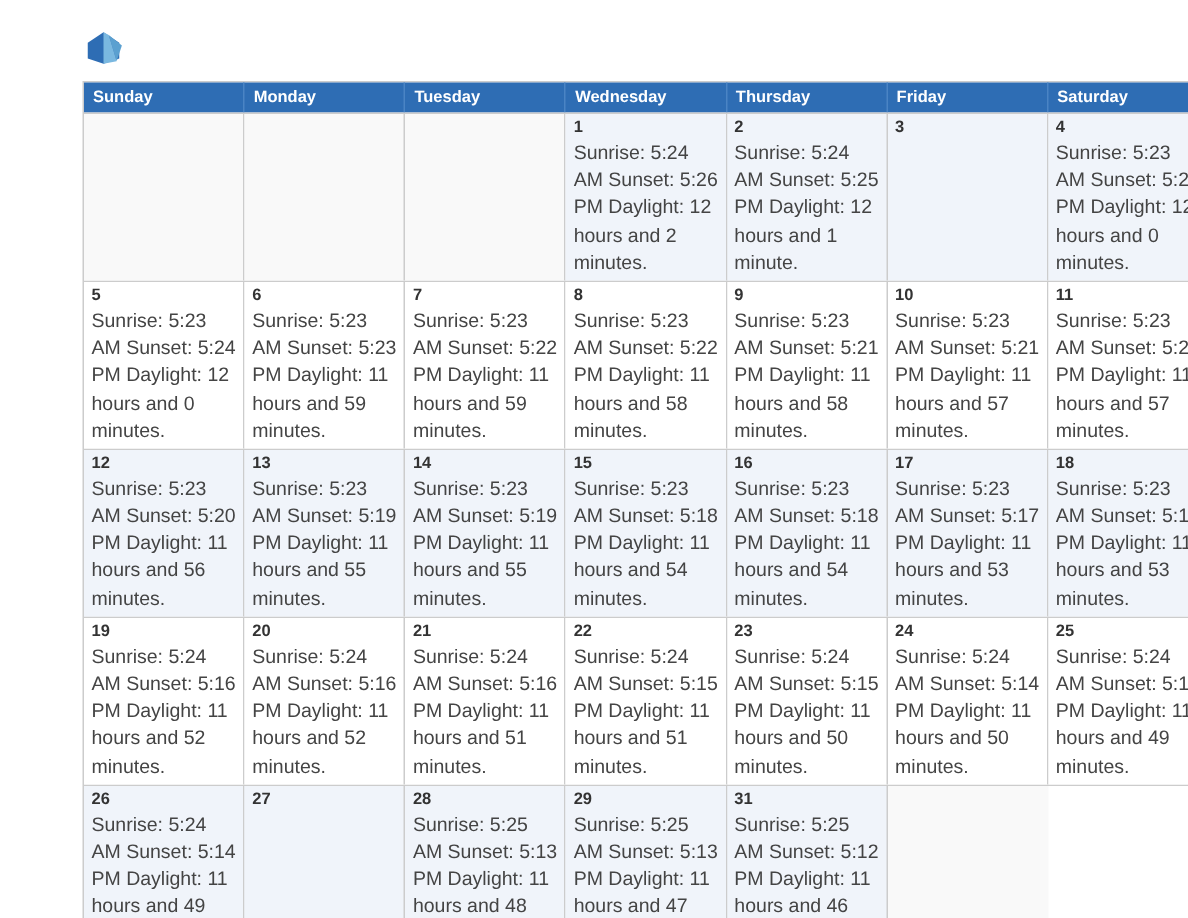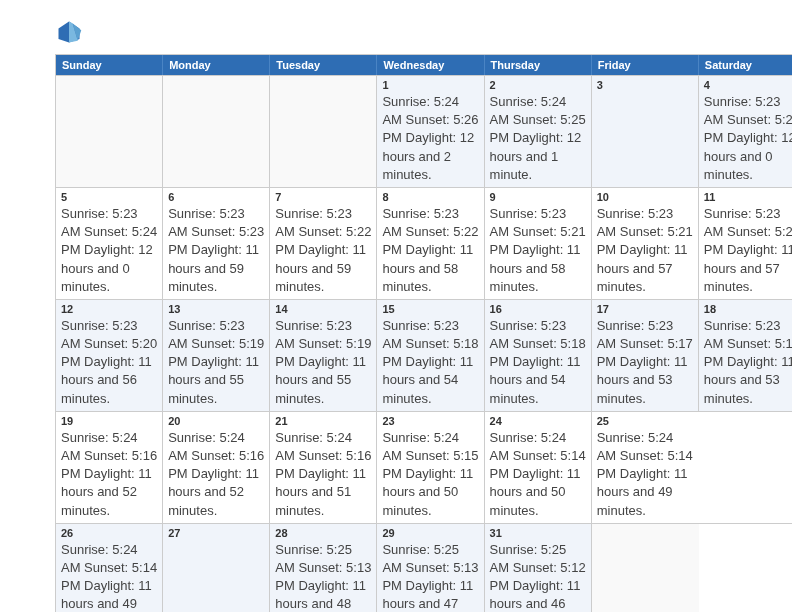--- a/index.html
+++ b/index.html
@@ -296,20 +296,27 @@
 and 52 minutes.</div>
           </div>
           <div class="day-cell">
             <span class="day-number">21</span>
             <div class="day-info">Sunrise: 5:24 AM
 Sunset: 5:16 PM
 Daylight: 11 hours
 and 51 minutes.</div>
           </div>
           <div class="day-cell">
+            <span class="day-number">22</span>
+            <div class="day-info">Sunrise: 5:24 AM
+Sunset: 5:15 PM
+Daylight: 11 hours
+and 51 minutes.</div>
+          </div>
+          <div class="day-cell">
             <span class="day-number">23</span>
             <div class="day-info">Sunrise: 5:24 AM
 Sunset: 5:15 PM
 Daylight: 11 hours
 and 50 minutes.</div>
           </div>
           <div class="day-cell">
             <span class="day-number">24</span>
             <div class="day-info">Sunrise: 5:24 AM
 Sunset: 5:14 PM

